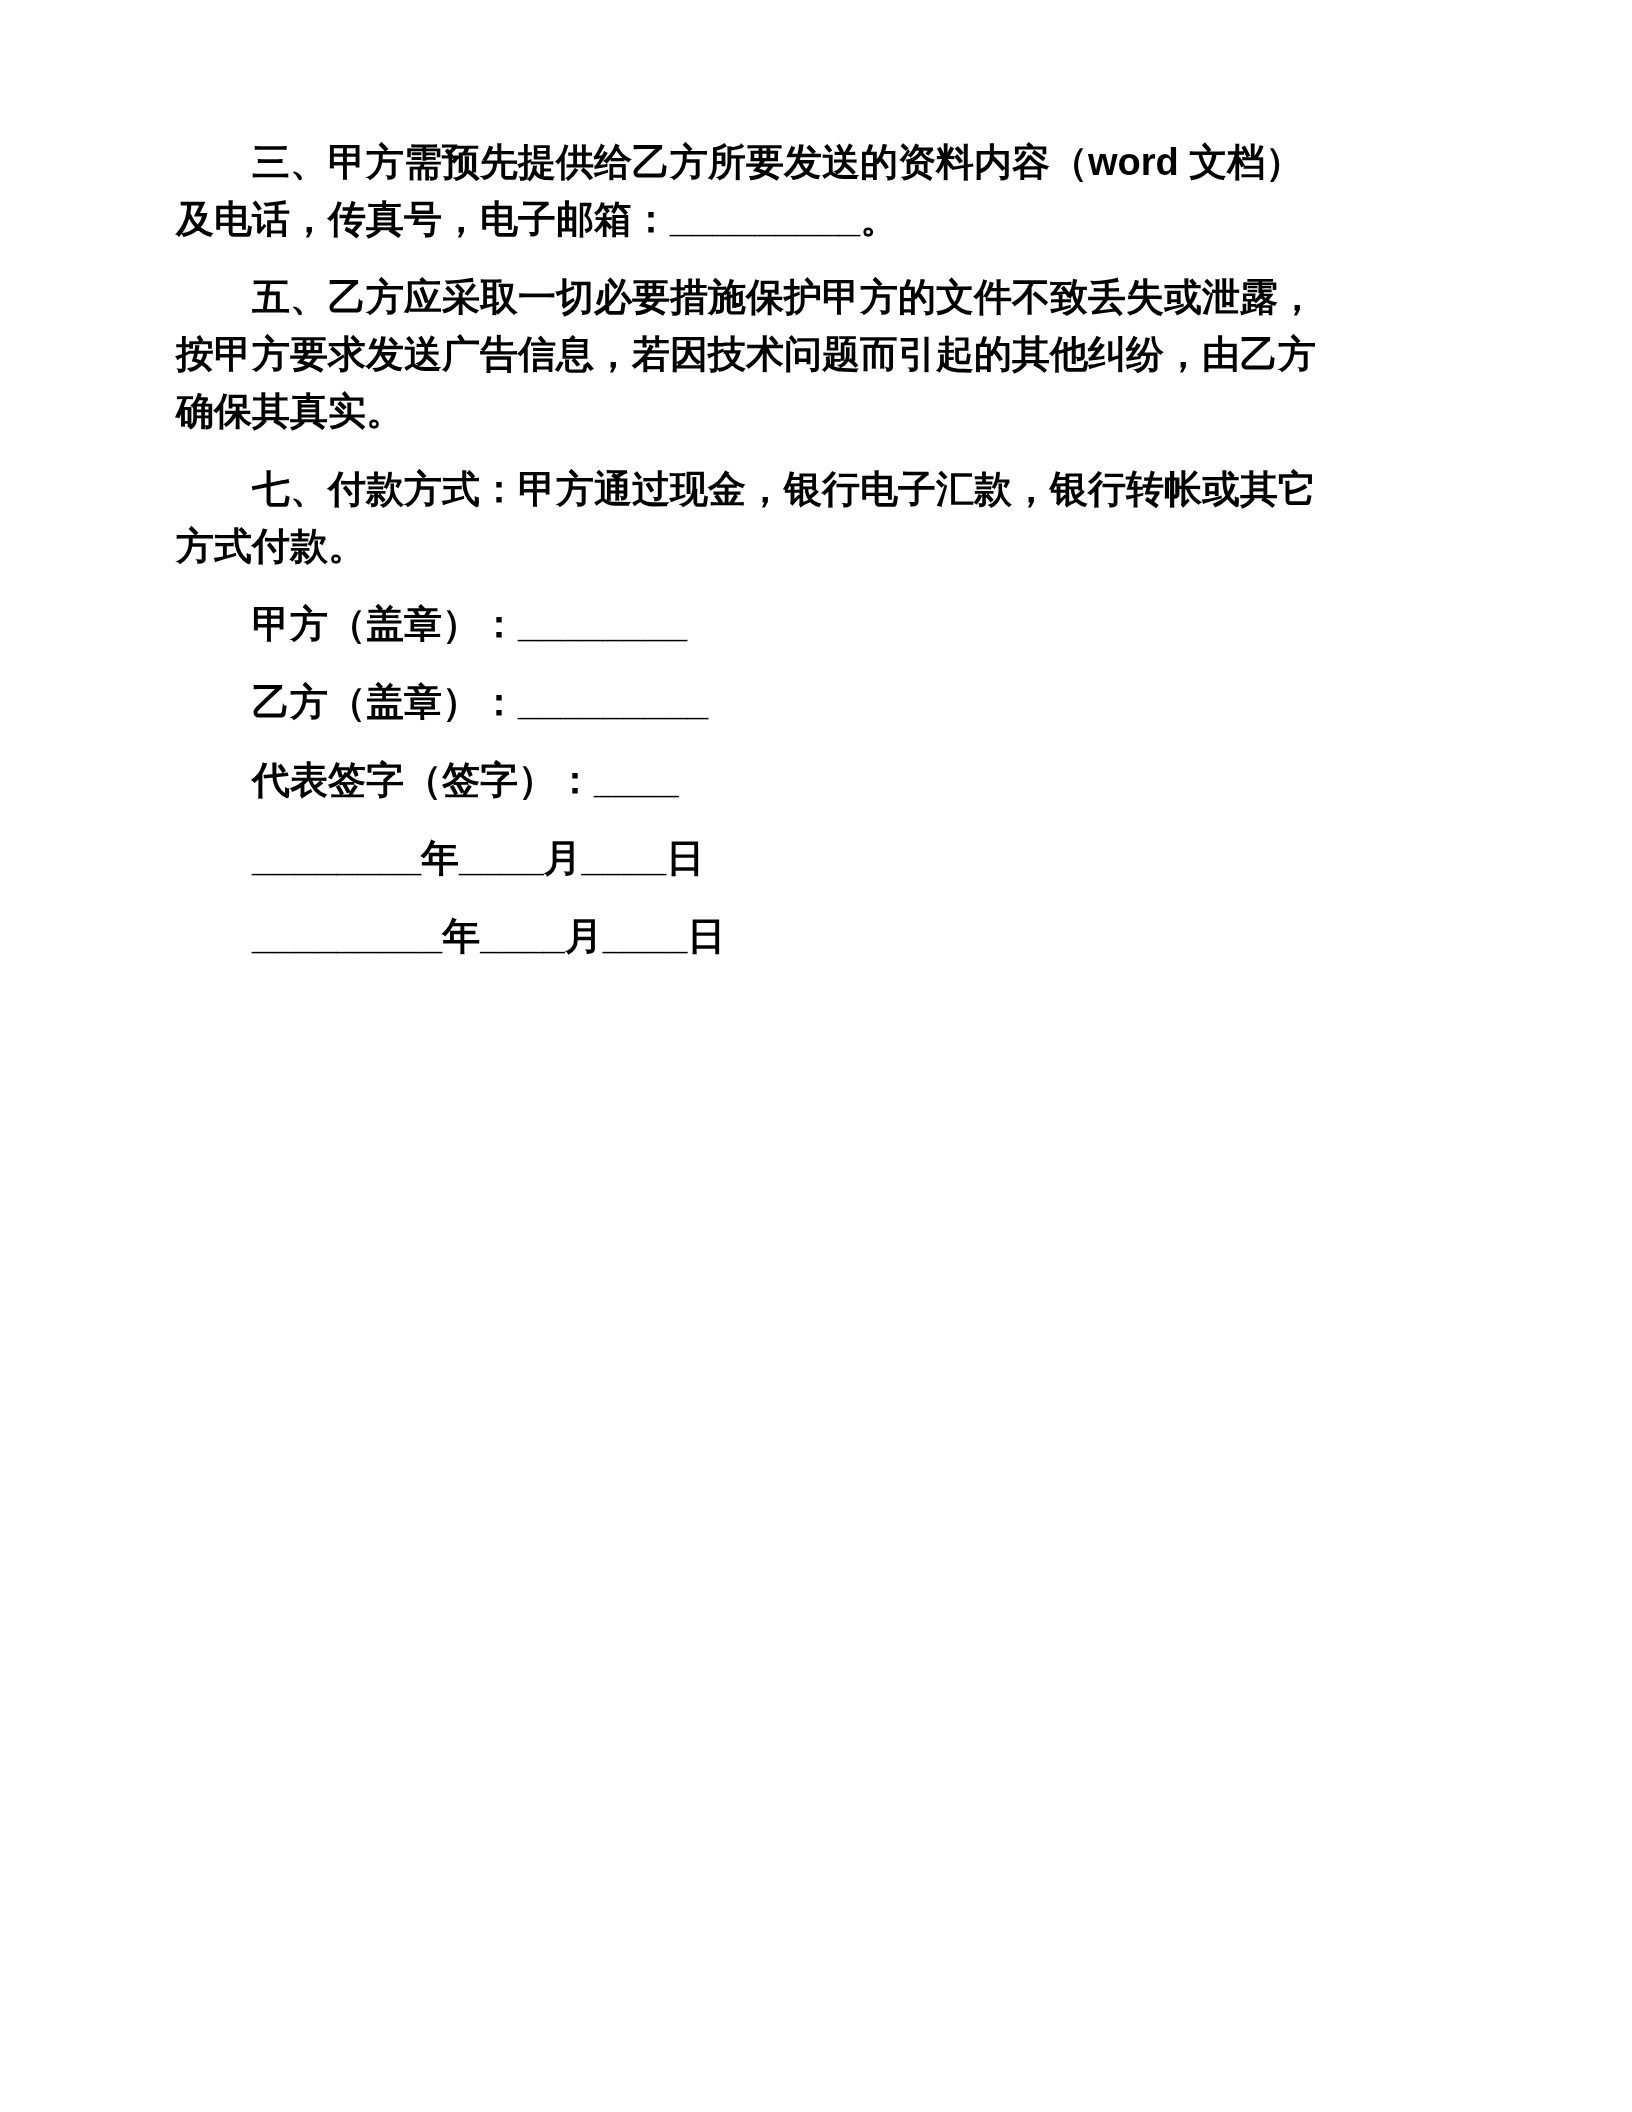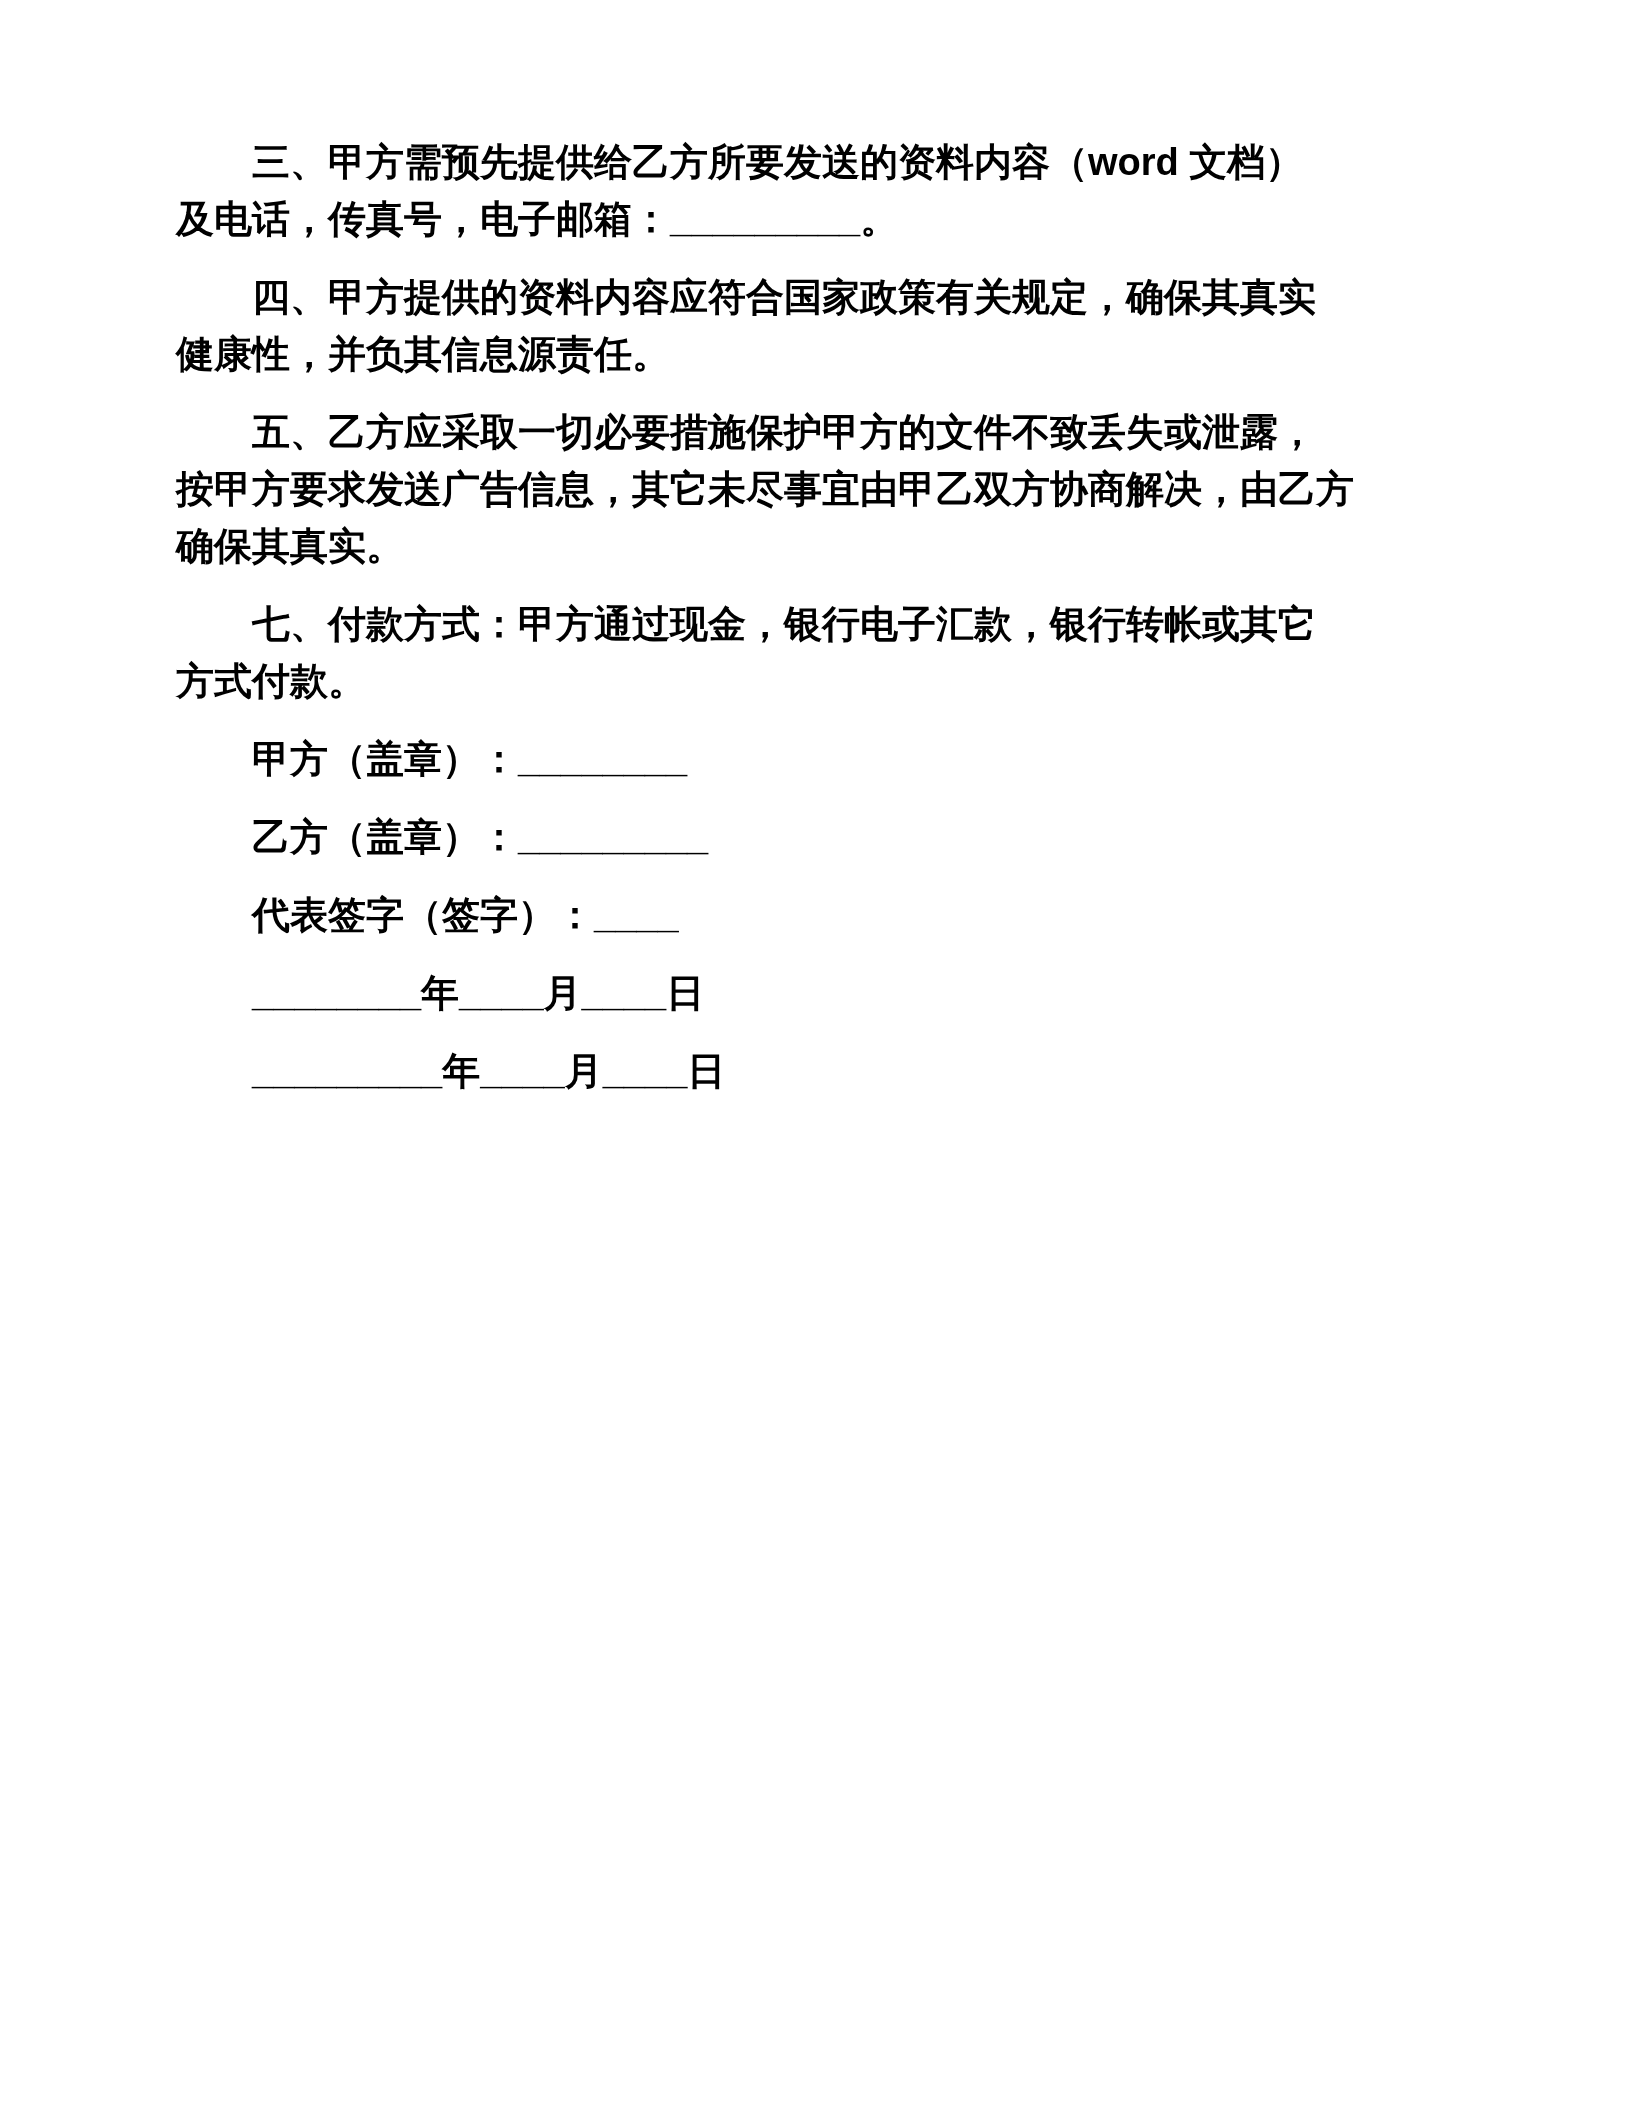--- a/index.html
+++ b/index.html
@@ -37,28 +37,24 @@
 </head>
 <body>
 
 <div class="page">
 
   <p class="para">
     <span class="line indent">三、甲方需预先提供给乙方所要发送的资料内容（word 文档）</span>
     <span class="line">及电话，传真号，电子邮箱：_________。</span>
   </p>
 
-  <p class="para">
-    <span class="line indent">四、甲方提供的资料内容应符合国家政策有关规定，确保其真实</span>
-    <span class="line">健康性，并负其信息源责任。</span>
-  </p>
 
   <p class="para">
     <span class="line indent">五、乙方应采取一切必要措施保护甲方的文件不致丢失或泄露，</span>
-    <span class="line">按甲方要求发送广告信息，其它未尽事宜由甲乙双方协商解决，由乙方</span>
+    <span class="line">按甲方要求发送广告信息，若因技术问题而引起的其他纠纷，由乙方</span>
     <span class="line">确保其真实。</span>
   </p>
 
 
   <p class="para">
     <span class="line indent">七、付款方式：甲方通过现金，银行电子汇款，银行转帐或其它</span>
     <span class="line">方式付款。</span>
   </p>
 
   <p class="para">

